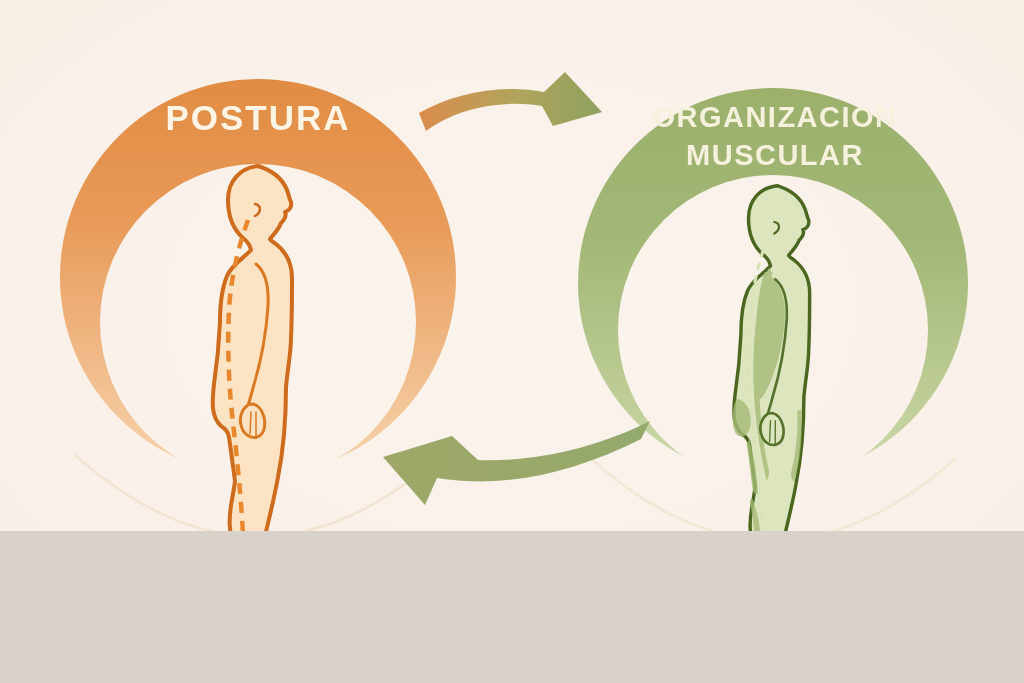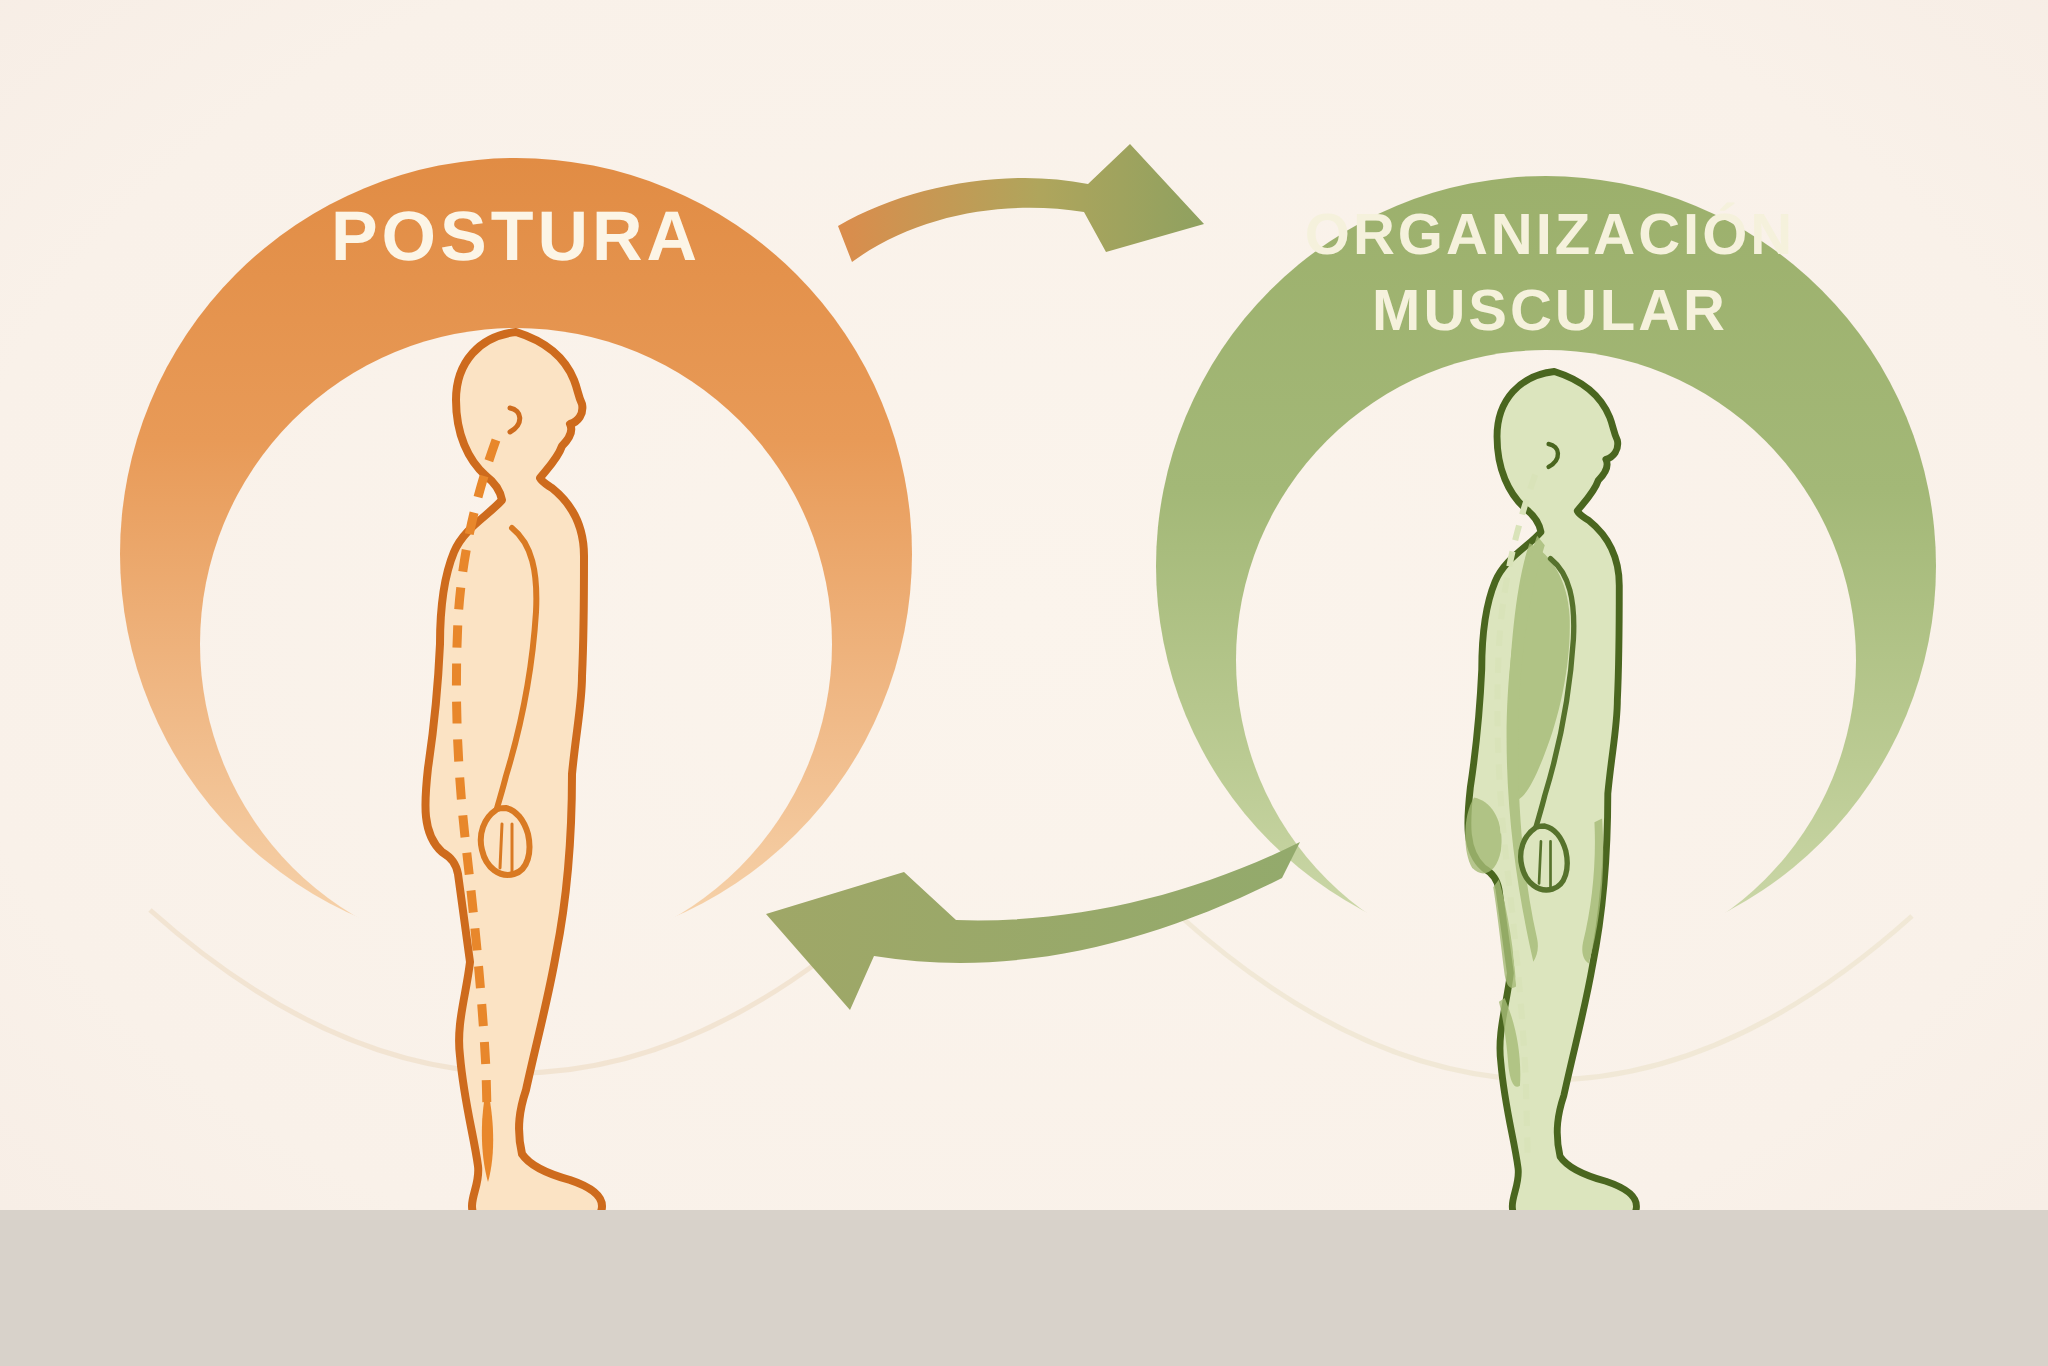--- a/index.html
+++ b/index.html
@@ -1,17 +1,17 @@
 <!DOCTYPE html>
 <html><head>
 <meta charset="utf-8">
 <style>
   html,body{margin:0;padding:0;background:#d8d2ca;}
   .canvas{
-    position:relative;width:1024px;height:605px;overflow:hidden;
+    position:relative;width:1024px;height:531px;overflow:hidden;
     background:#F9F1E9;
     font-family:"Liberation Sans",sans-serif;
   }
   .canvas svg{display:block;width:1024px;height:683px;}
   .ring-label{
     font-family:"Liberation Sans",sans-serif;
     font-weight:bold;
     text-anchor:middle;
   }
 </style>

